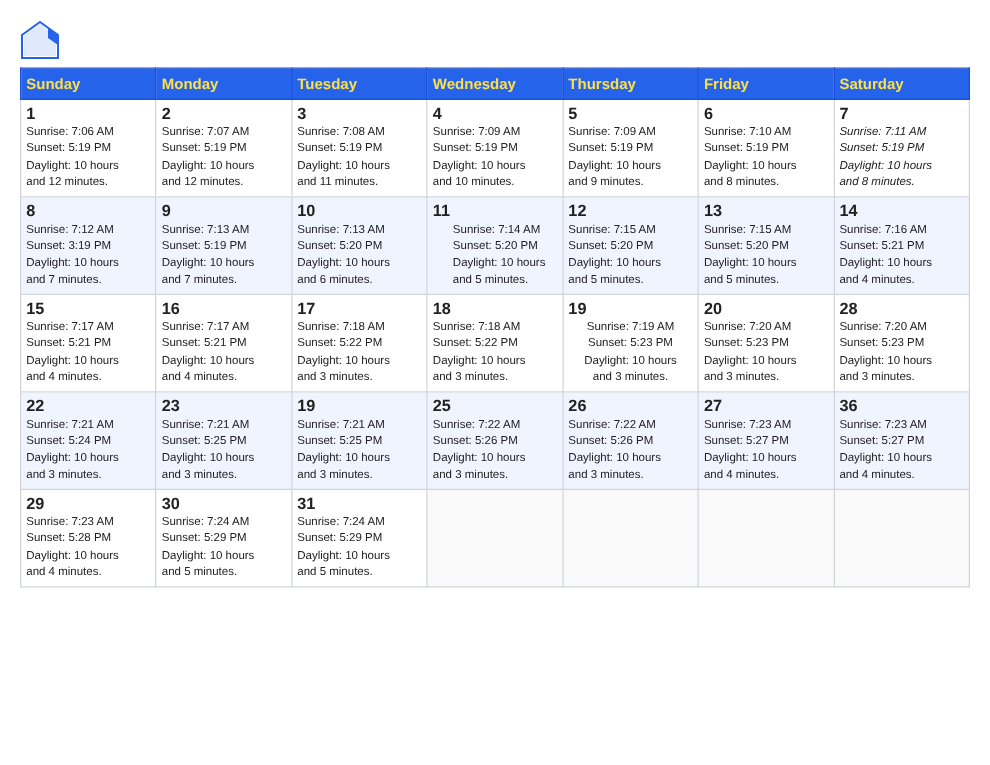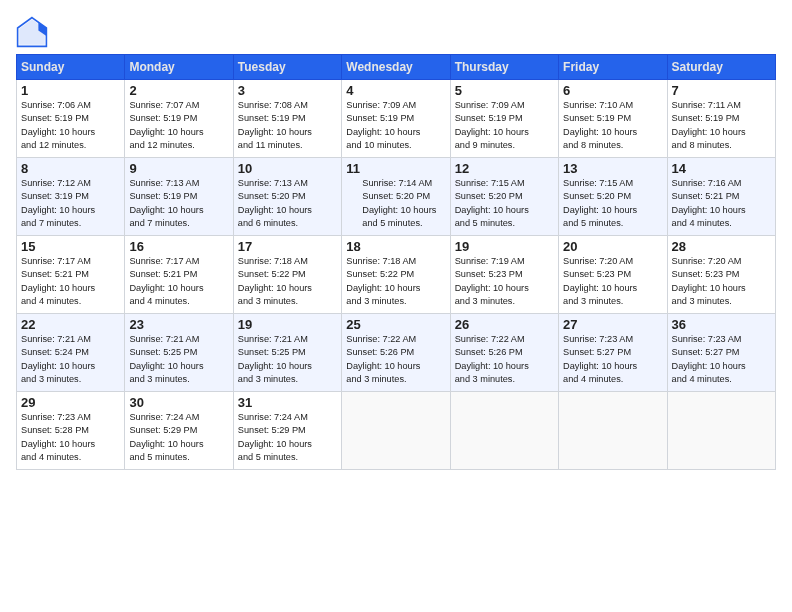--- a/index.html
+++ b/index.html
@@ -42,21 +42,21 @@
       font-size: 14px;
       color: #444;
     }
     table {
       width: 100%;
       border-collapse: collapse;
       table-layout: fixed;
     }
     thead tr th {
       background-color: #2563eb;
-      color: #e5e5e5;
+      color: #fde047;
       font-size: 12px;
       font-weight: bold;
       padding: 5px 4px;
       text-align: left;
       border: 1px solid #1d4ed8;
     }
     tbody tr td {
       border: 1px solid #d1d5db;
       vertical-align: top;
       padding: 3px 4px;
@@ -157,21 +157,21 @@
           </td>
           <td>
             <span class="day-num">6</span>
             <div class="day-info" style="white-space: pre-line;">Sunrise: 7:10 AM
 Sunset: 5:19 PM
 Daylight: 10 hours
 and 8 minutes.</div>
           </td>
           <td>
             <span class="day-num">7</span>
-            <div class="day-info" style="white-space: pre-line;">Sunrise: 7:11 AM
+            <div class="day-info" style="white-space: pre-line; font-style: italic;">Sunrise: 7:11 AM
 Sunset: 5:19 PM
 Daylight: 10 hours
 and 8 minutes.</div>
           </td>
         </tr>
         <tr>
           <td>
             <span class="day-num">8</span>
             <div class="day-info" style="white-space: pre-line;">Sunrise: 7:12 AM
 Sunset: 3:19 PM
@@ -245,21 +245,21 @@
           </td>
           <td>
             <span class="day-num">18</span>
             <div class="day-info" style="white-space: pre-line;">Sunrise: 7:18 AM
 Sunset: 5:22 PM
 Daylight: 10 hours
 and 3 minutes.</div>
           </td>
           <td>
             <span class="day-num">19</span>
-            <div class="day-info" style="white-space: pre-line;">Sunrise: 7:19 AM
+            <div class="day-info" style="white-space: pre-line; text-align: center;">Sunrise: 7:19 AM
 Sunset: 5:23 PM
 Daylight: 10 hours
 and 3 minutes.</div>
           </td>
           <td>
             <span class="day-num">20</span>
             <div class="day-info" style="white-space: pre-line;">Sunrise: 7:20 AM
 Sunset: 5:23 PM
 Daylight: 10 hours
 and 3 minutes.</div>

